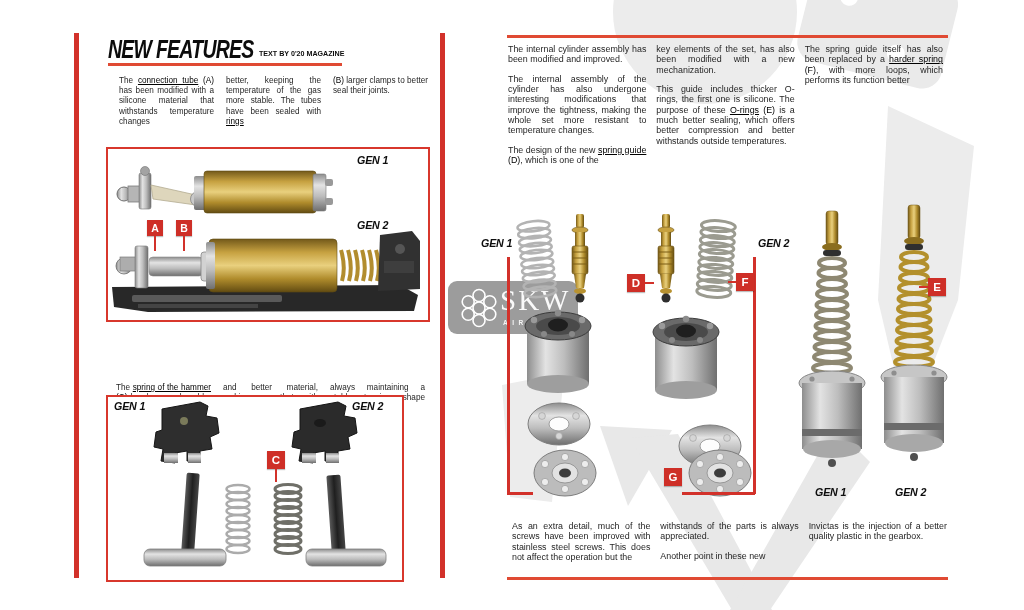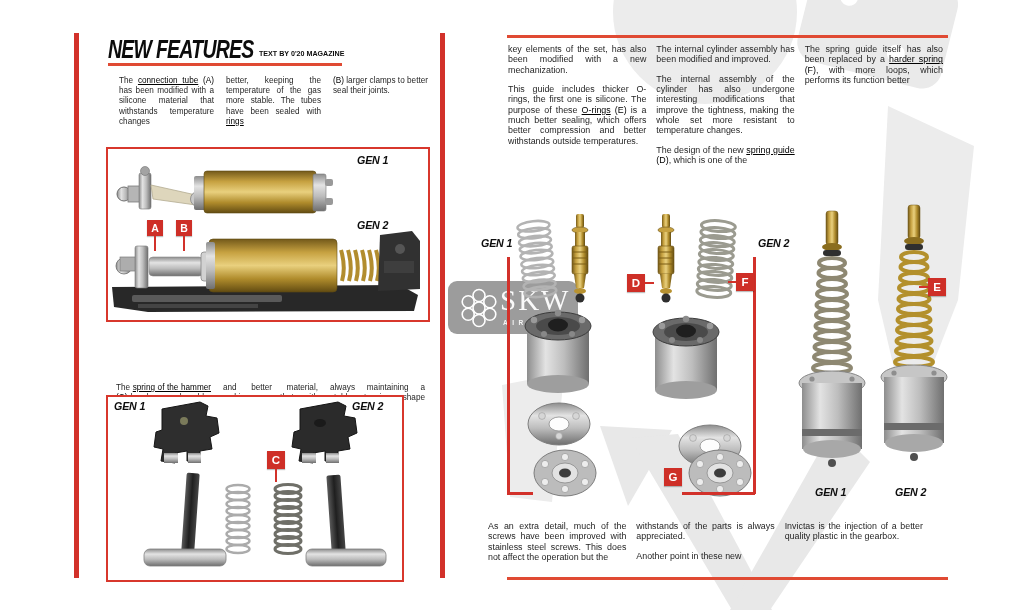--- a/index.html
+++ b/index.html
@@ -241,27 +241,27 @@
   <span class="gen" style="left:352px;top:400px;">GEN 2</span>
   <div class="co co-m" style="left:267px;top:451px;">C</div>
   <div class="rl" style="left:275px;top:469px;width:2px;height:13px;z-index:6;"></div>
 
   
   <div class="rule-thin" style="left:507px;top:35px;width:441px;height:2.5px;"></div>
   <div class="rule-thin" style="left:507px;top:577px;width:441px;height:2.5px;"></div>
 
   <div class="cols cols-right" style="left:508px;top:44px;width:445px;">
     <div class="col">
-      <p><span>key elements of the set, has also been modified with a new mechanization.</span></p>
-      <p><span>This guide includes thicker O-rings, the first one is silicone. The purpose of these </span><span class="b u">O-rings</span><span> </span><span class="b">(E)</span><span> is a much better sealing, which offers better compression and better withstands outside temperatures.</span></p>
-    </div>
-    <div class="col">
       <p><span>The internal cylinder assembly has been modified and improved.</span></p>
       <p><span>The internal assembly of the cylinder has also undergone interesting modifications that improve the tightness, making the whole set more resistant to temperature changes.</span></p>
       <p><span>The design of the new </span><span class="b u">spring guide</span><span> </span><span class="b">(D)</span><span>, which is one of the</span></p>
+    </div>
+    <div class="col">
+      <p><span>key elements of the set, has also been modified with a new mechanization.</span></p>
+      <p><span>This guide includes thicker O-rings, the first one is silicone. The purpose of these </span><span class="b u">O-rings</span><span> </span><span class="b">(E)</span><span> is a much better sealing, which offers better compression and better withstands outside temperatures.</span></p>
     </div>
     <div class="col">
       <p><span>The spring guide itself has also been replaced by a </span><span class="b u">harder spring</span><span> </span><span class="b">(F)</span><span>, with more loops, which performs its function better</span></p>
     </div>
   </div>
 
   
   <svg class="figsvg" style="left:470px;top:200px;" width="300" height="310" viewBox="0 0 300 310">
     <defs>
       <g id="springGuide">
@@ -405,21 +405,21 @@
   <div class="co co-m" style="left:627px;top:274px;">D</div>
   <div class="rl" style="left:645px;top:282px;width:9px;height:2px;z-index:6;"></div>
   <div class="co co-m" style="left:736px;top:273px;">F</div>
   <div class="rl" style="left:728px;top:281px;width:8px;height:2px;z-index:6;"></div>
   <div class="co co-m" style="left:664px;top:468px;">G</div>
   <div class="co co-m" style="left:928px;top:278px;">E</div>
   <div class="rl" style="left:919px;top:286px;width:9px;height:2px;z-index:6;"></div>
   <span class="gen" style="left:815px;top:486px;">GEN 1</span>
   <span class="gen" style="left:895px;top:486px;">GEN 2</span>
 
-  <div class="cols cols-right" style="left:488px;top:521px;width:445px;">
+  <div class="cols cols-right" style="left:512px;top:521px;width:445px;">
     <div class="col">
       <p><span>As an extra detail, much of the screws have been improved with stainless steel screws. This does not affect the operation but the</span></p>
     </div>
     <div class="col">
       <p><span>withstands of the parts is always appreciated.</span></p>
       <p><span>Another point in these new</span></p>
     </div>
     <div class="col">
       <p><span>Invictas is the injection of a better quality plastic in the gearbox.</span></p>
     </div>

